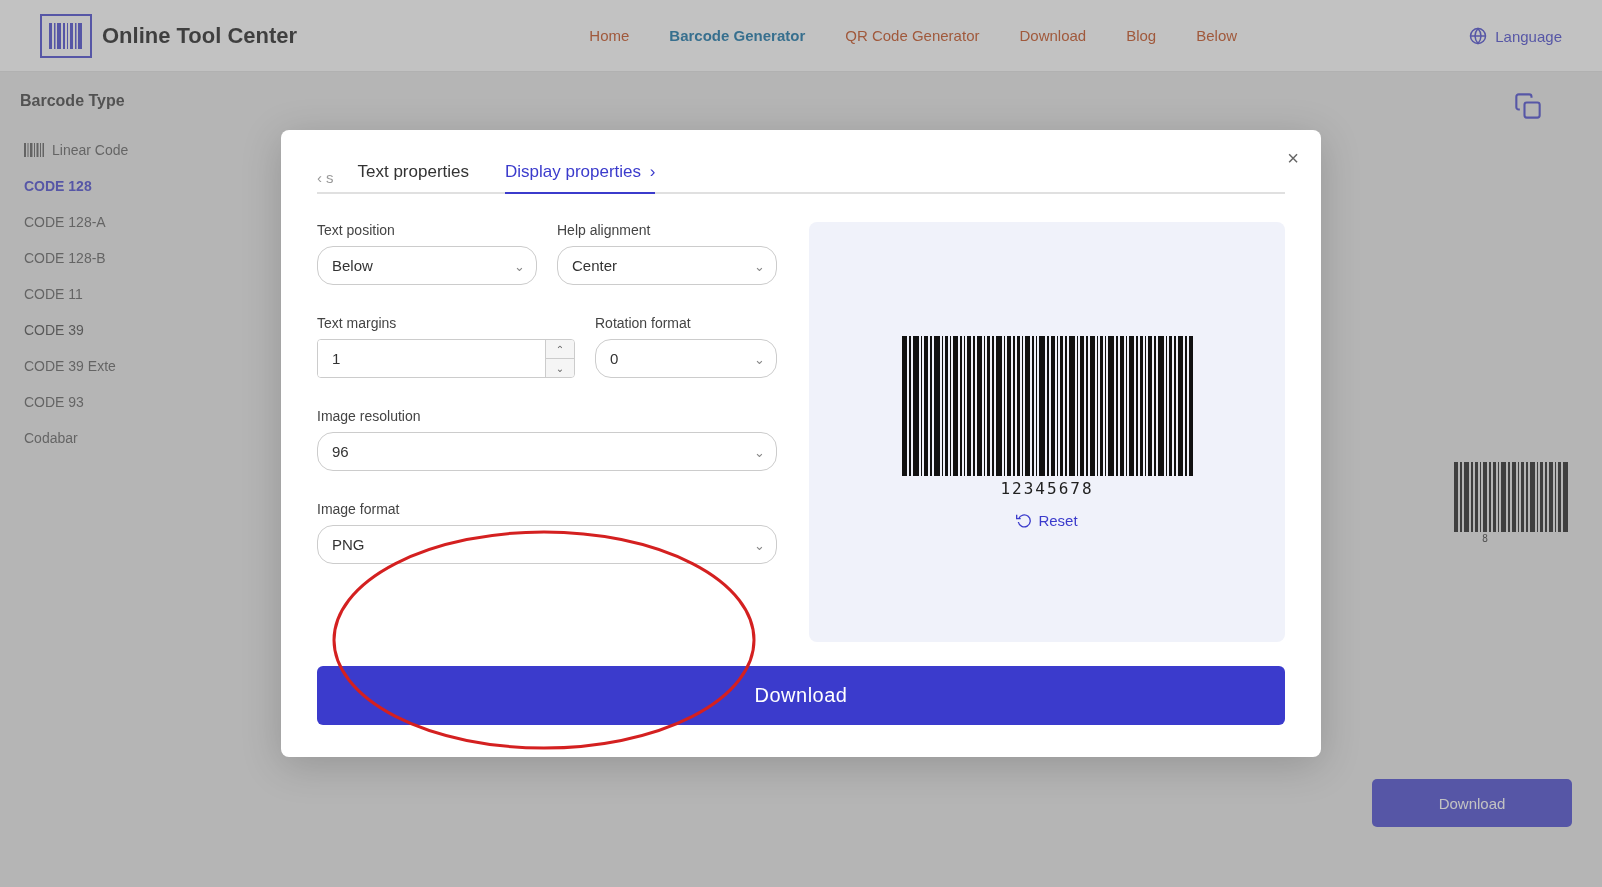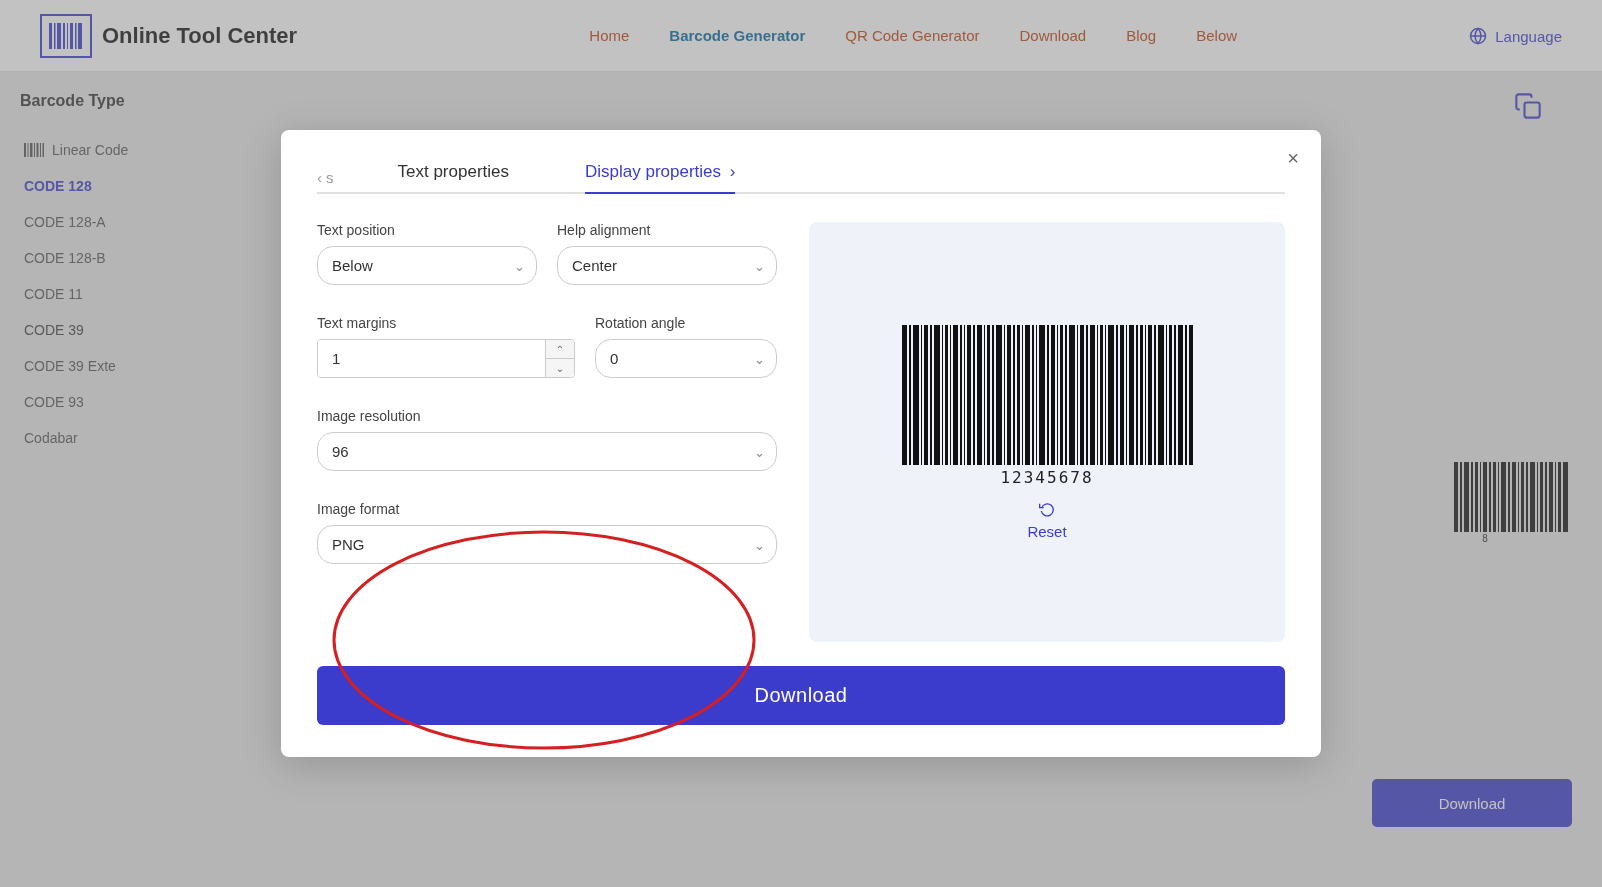--- a/index.html
+++ b/index.html
@@ -135,21 +135,20 @@
       gap: 4px;
     }
     .modal-tab {
       font-size: 17px;
       color: #333;
       padding-bottom: 10px;
       margin-right: 36px;
       cursor: pointer;
       border-bottom: 2px solid transparent;
       margin-bottom: -2px;
-      margin-left: 40px;
     }
     .modal-tab.active {
       color: #3b3bcc;
       border-bottom: 2px solid #3b3bcc;
       font-weight: 500;
     }
 
     
     .modal-body {
       display: flex;
@@ -261,21 +260,20 @@
     .reset-btn {
       display: flex;
       align-items: center;
       gap: 6px;
       color: #3b3bcc;
       font-size: 15px;
       cursor: pointer;
       background: none;
       border: none;
       margin-top: 16px;
-      flex-direction: column;
     }
 
     
     .download-btn {
       width: 100%;
       background: #3b3bcc;
       color: #fff;
       font-size: 20px;
       font-weight: 500;
       border: none;
@@ -447,21 +445,21 @@
             <label class="form-label">Text margins</label>
             <div class="spinner-wrapper">
               <input class="spinner-input" type="number" value="1" style="">
               <div class="spinner-btns">
                 <button class="spinner-btn">⌃</button>
                 <button class="spinner-btn">⌄</button>
               </div>
             </div>
           </div>
           <div class="form-group">
-            <label class="form-label">Rotation angle</label>
+            <label class="form-label">Rotation format</label>
             <div class="form-select-wrapper">
               <select>
                 <option>0</option>
                 <option>90</option>
                 <option>180</option>
                 <option>270</option>
               </select>
               <span class="form-select-arrow">⌄</span>
             </div>
           </div>

